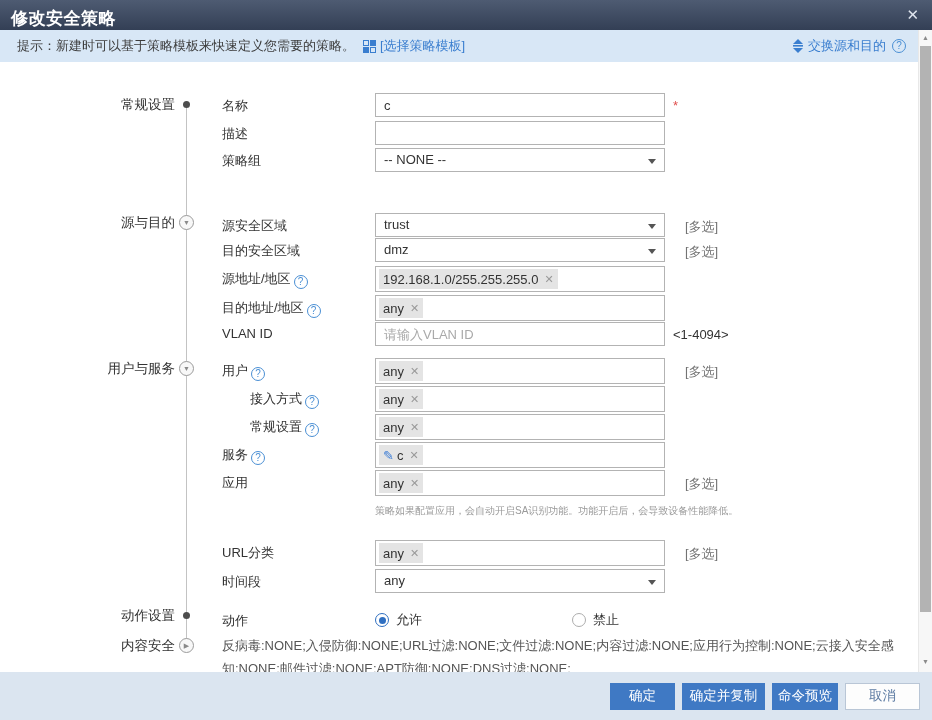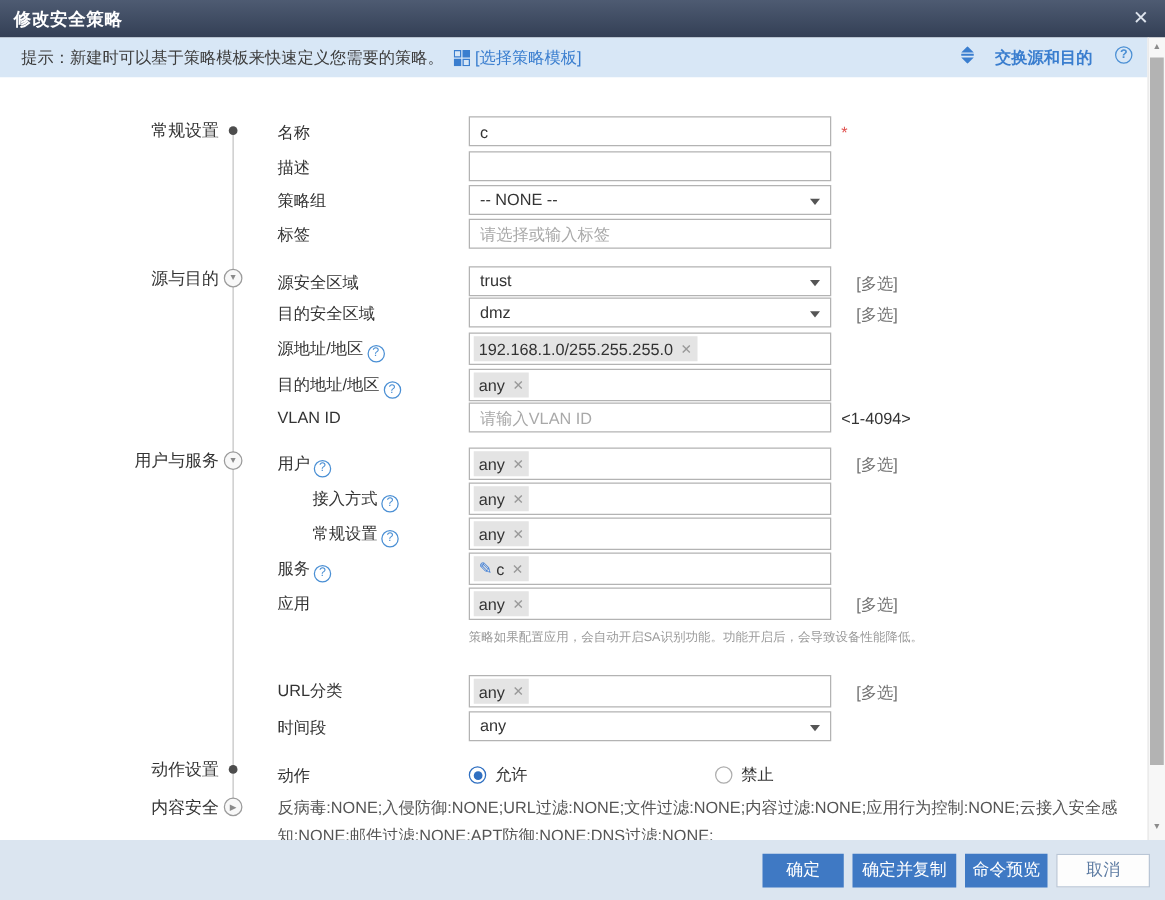--- a/index.html
+++ b/index.html
@@ -4,30 +4,30 @@
 <style>
   * { margin:0; padding:0; box-sizing:border-box; }
   html,body { width:932px; height:720px; }
   body { font-family:"Liberation Sans","DejaVu Sans",sans-serif; background:#fff; position:relative; overflow:hidden; }
 
   .dialog { position:absolute; inset:0; }
 
   
   .titlebar { position:absolute; top:0; left:0; width:932px; height:30px;
     background:linear-gradient(#4e5b72,#333f55); }
-  .titlebar .title { position:absolute; left:11px; top:7px; color:#fff; font-size:14px; font-weight:bold; letter-spacing:.5px; }
+  .titlebar .title { position:absolute; left:11px; top:7px; color:#fff; font-size:17px; font-weight:bold; letter-spacing:.5px; }
   .titlebar .close { position:absolute; right:13px; top:5px; color:#dfe5ee; font-size:15px; cursor:pointer; line-height:20px; }
 
   
   .tipbar { position:absolute; top:30px; left:0; width:918px; height:32px;
     background:#d8e7f6; display:flex; align-items:center; padding:0 12px 0 17px; font-size:13px; color:#3c3c3c; }
   .tipbar .tpl-icon { display:inline-block; margin:0 4px 0 8px; line-height:0; }
   .tipbar a { color:#3a7ecf; text-decoration:none; cursor:pointer; }
   .tipbar .spacer { flex:1; }
-  .swap-wrap { display:flex; gap:15px;font-weight:bold; }
+  .swap-wrap { display:flex; align-items:center; gap:3px; }
   .swap-wrap svg { display:block; }
 
   .qmark { display:inline-block; width:14px; height:14px; border:1px solid #4a8fd4; border-radius:50%;
     color:#4a8fd4; font-size:10px; line-height:12px; text-align:center; margin-left:3px; vertical-align:-2px; background:#fff0; }
 
   
   .content { position:absolute; top:62px; left:0; width:918px; height:610px; background:#fff; overflow:hidden; }
 
   .timeline { position:absolute; left:186px; top:42px; width:1px; height:541px; background:#c3c3c3; }
   .sec { position:absolute; width:135px; left:40px; text-align:right; font-size:13.5px; color:#333; }
@@ -152,24 +152,20 @@
         <span>-- NONE --</span>
         <span class="caret"></span>
       </div>
     </div>
 
     <div class="frow" style="top:59px">
       <span class="flabel">描述</span>
       <input class="txt" value="" style="">
     </div>
 
-    <div class="frow" style="top:113px">
-      <span class="flabel">标签</span>
-      <input class="txt" placeholder="请选择或输入标签" style="">
-    </div>
 
     <div class="frow" style="top:151px">
       <span class="flabel">源安全区域</span>
       <div class="selbox">
         <span>trust</span>
         <span class="caret"></span>
       </div>
       <a class="extra multi">[多选]</a>
     </div>
 

